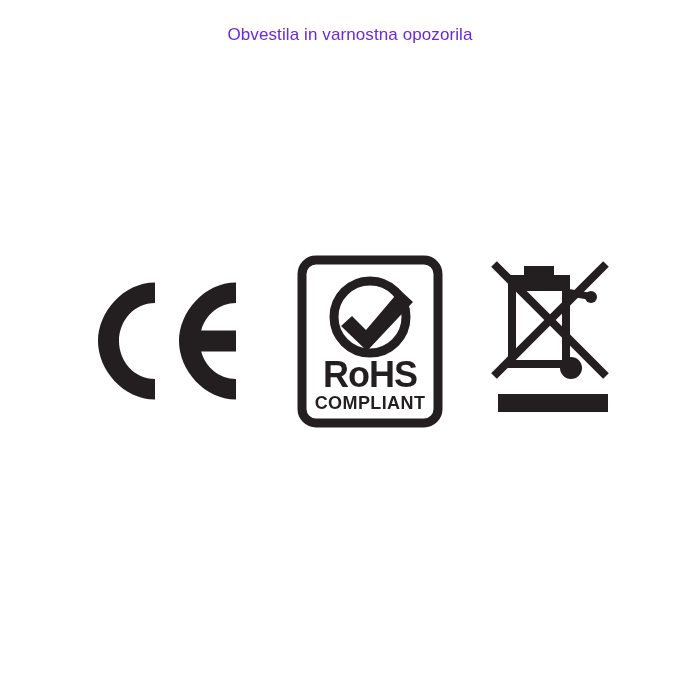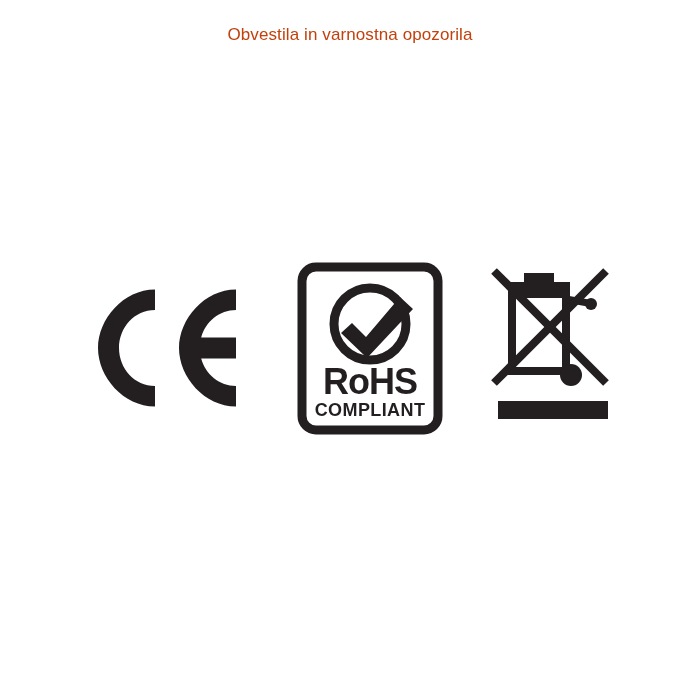--- a/index.html
+++ b/index.html
@@ -21,26 +21,26 @@
     box-sizing: border-box;
   }
   .page-title {
     position: absolute;
     top: 24px;
     left: 0;
     width: 700px;
     text-align: center;
     font-size: 17px;
     line-height: 22px;
-    color: #c2410c;
+    color: #6d28d9;
     letter-spacing: 0.1px;
   }
   .marks-row {
     position: absolute;
-    top: 253px;
+    top: 246px;
     left: 0;
     width: 700px;
     height: 190px;
     display: flex;
     flex-direction: row;
     align-items: center;
     justify-content: center;
     gap: 44px;
     text-align: center;
   }

